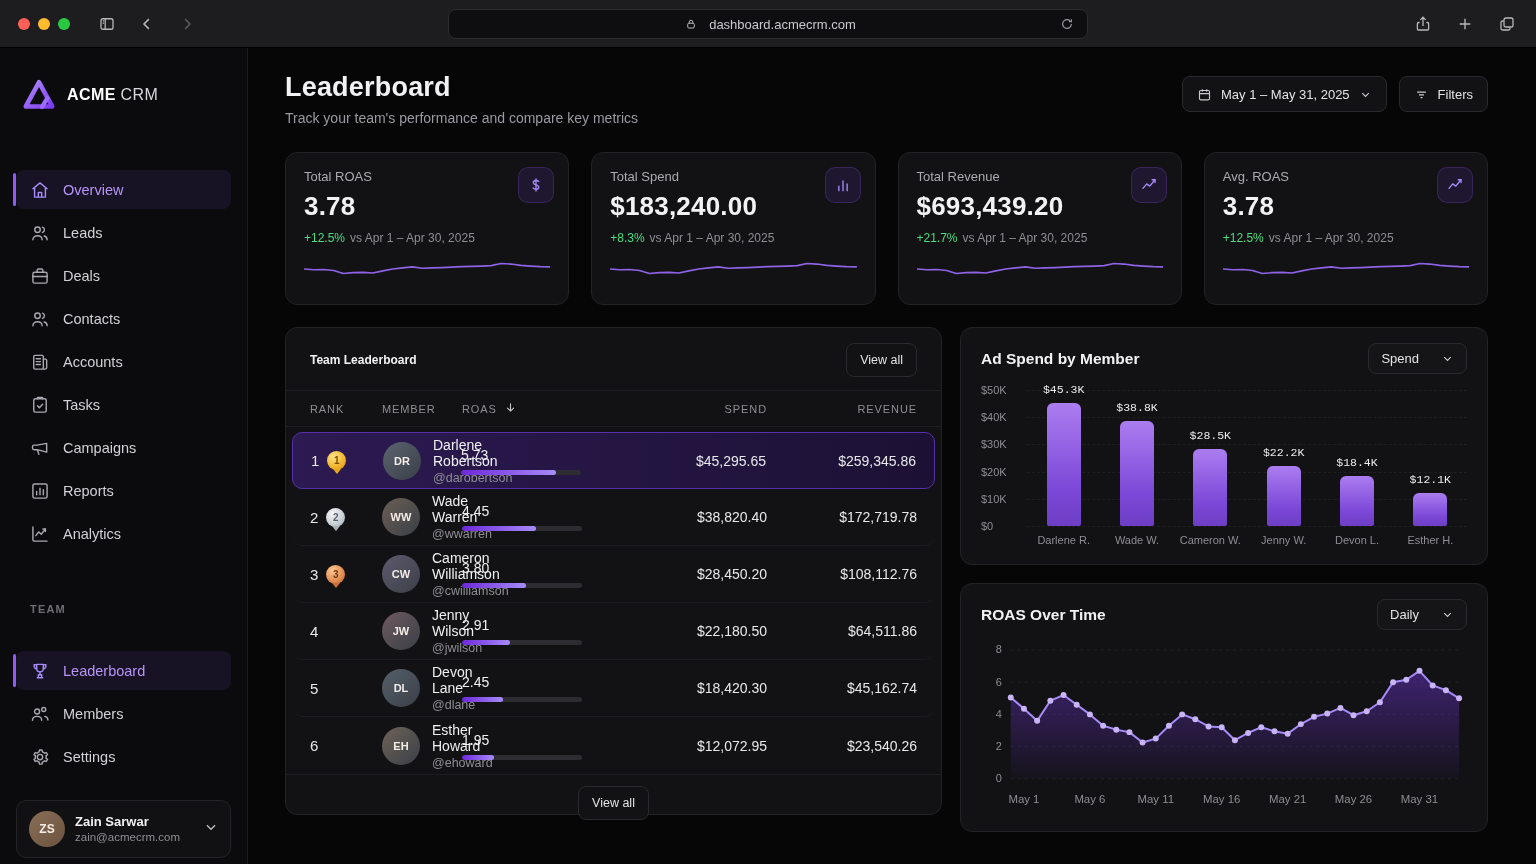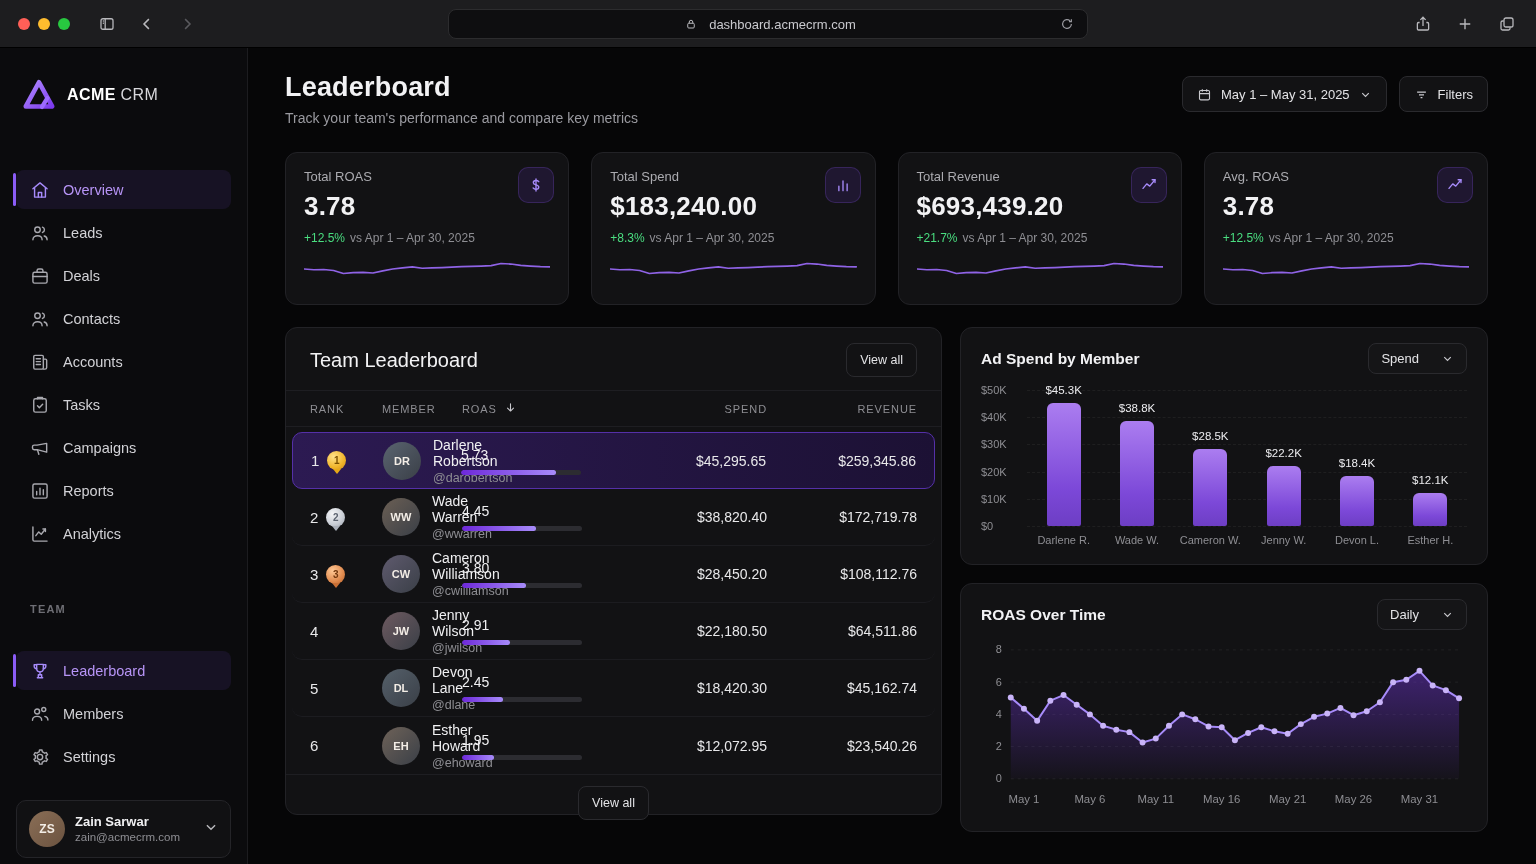--- a/index.html
+++ b/index.html
@@ -66,21 +66,21 @@
   .stat-delta b { color:#4ade80; font-weight:400; margin-right:5px; }
   .spark { margin-top:8px; width:100%; height:32px; display:block; }
 
   
   .content-row { display:grid; grid-template-columns:657px 1fr; gap:18px; margin-top:22px; }
   .card { background:#121214; border:1px solid #222226; border-radius:12px; }
 
   
   .lb-card { height:488px; display:flex; flex-direction:column; }
   .lb-head { display:flex; align-items:center; justify-content:space-between; padding:15px 24px 13px; }
-  .lb-title { font-size:20px; font-weight:400; }
+  .lb-title { font-size:12px; font-weight:700; }
   .btn.small { height:31px; padding:16px 13px; font-size:12.5px; }
   .lb-cols { display:grid; grid-template-columns:72px 1fr 165px 140px 150px; padding:10px 24px; border-top:1px solid #1e1e22; border-bottom:1px solid #1e1e22; font-size:11px; letter-spacing:.9px; color:#8e8e93; align-items:center; }
   .lb-cols .right { text-align:right; }
   .col-sort { display:flex; align-items:center; gap:7px; }
   .col-sort svg { width:13px; height:13px; color:#c9c9ce; }
   .lb-rows { flex:1; padding:5px 6px 0; }
   .lb-row { display:grid; grid-template-columns:72px 1fr 165px 140px 150px; align-items:center; height:57px; padding:0 18px; border-bottom:1px solid #1c1c20; border-radius:10px; }
   .lb-row:last-child { border-bottom:none; }
   .lb-row.hl { background:linear-gradient(90deg,#2c1a52,#1c1134); border:1px solid #5530a8; }
   .cell-rank { display:flex; align-items:center; gap:8px; font-size:15px; color:#e8e8ea; }
@@ -106,21 +106,21 @@
   .chart-card.line { flex:1; }
   .chart-head { display:flex; align-items:center; justify-content:space-between; }
   .chart-title { font-size:15.5px; font-weight:700; }
   .btn.dd { height:31px; padding:0 12px; gap:22px; font-size:13px; background:#151517; }
   
   .bc { position:relative; margin-top:16px; height:158px; padding-left:46px; }
   .bc-plot { position:relative; height:136px; display:flex; }
   .bc-grid { position:absolute; left:46px; right:0; top:0; height:136px; }
   .bc-gl { position:absolute; left:0; right:0; border-top:1px dashed rgba(255,255,255,.055); }
   .bc-yl { position:absolute; left:0; width:38px; text-align:left; font-size:11px; color:#8e8e93; }
-  .bc-col { flex:1; position:relative; height:136px; }
+  .bc-col { flex:1; position:relative; height:136px;font-family:Liberation Mono, monospace; }
   .bc-bar { position:absolute; bottom:0; left:50%; transform:translateX(-50%); width:34px; border-radius:6px 6px 2px 2px; background:linear-gradient(180deg,#ab7df0,#7c48d8 70%,#6d3ec4); }
   .bc-val { position:absolute; left:50%; transform:translateX(-50%); font-size:11.5px; color:#ececef; white-space:nowrap; }
   .bc-cats { display:flex; margin-top:8px; }
   .bc-cat { flex:1; text-align:center; font-size:11px; color:#8e8e93; }
   
   .ac-svg { display:block; width:100%; margin-top:10px; }
 </style>
 </head>
 <body>
 

